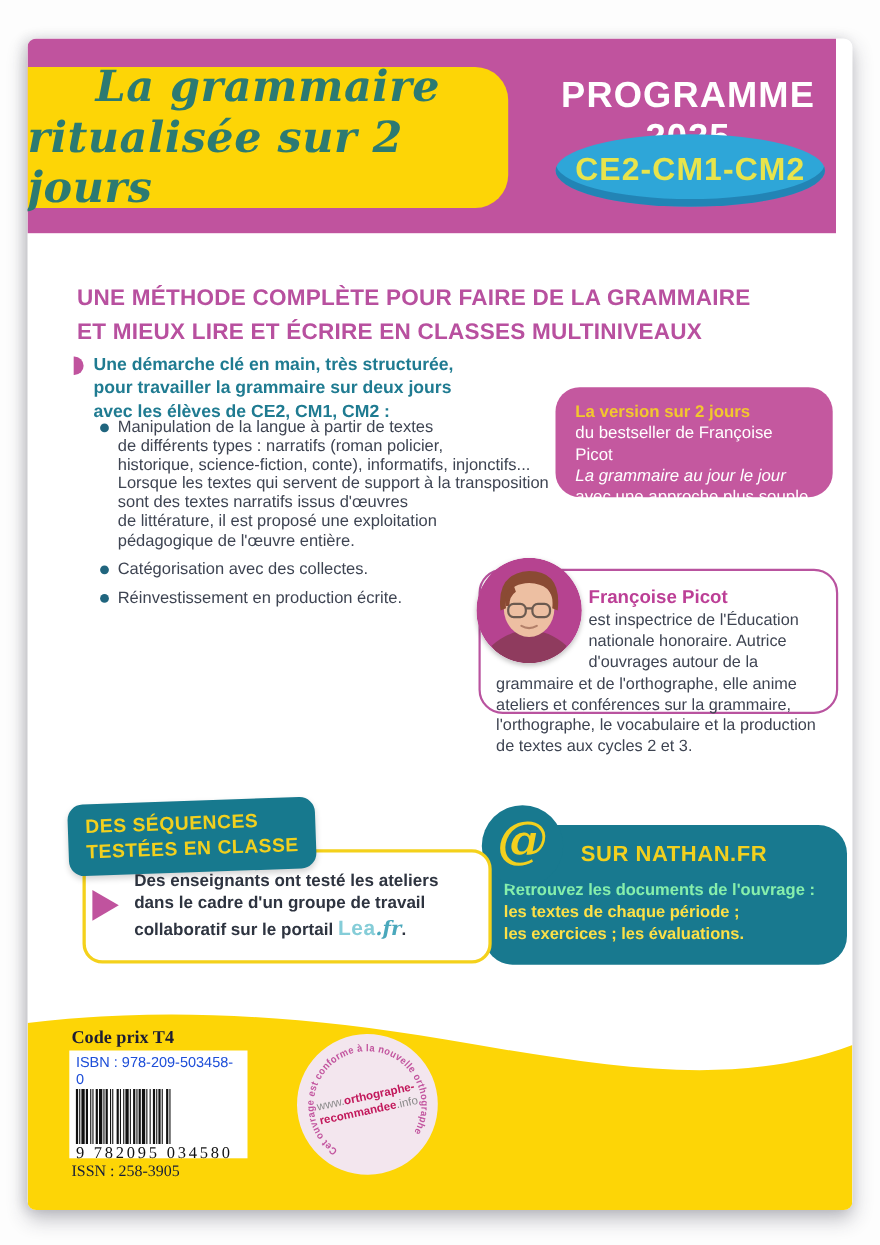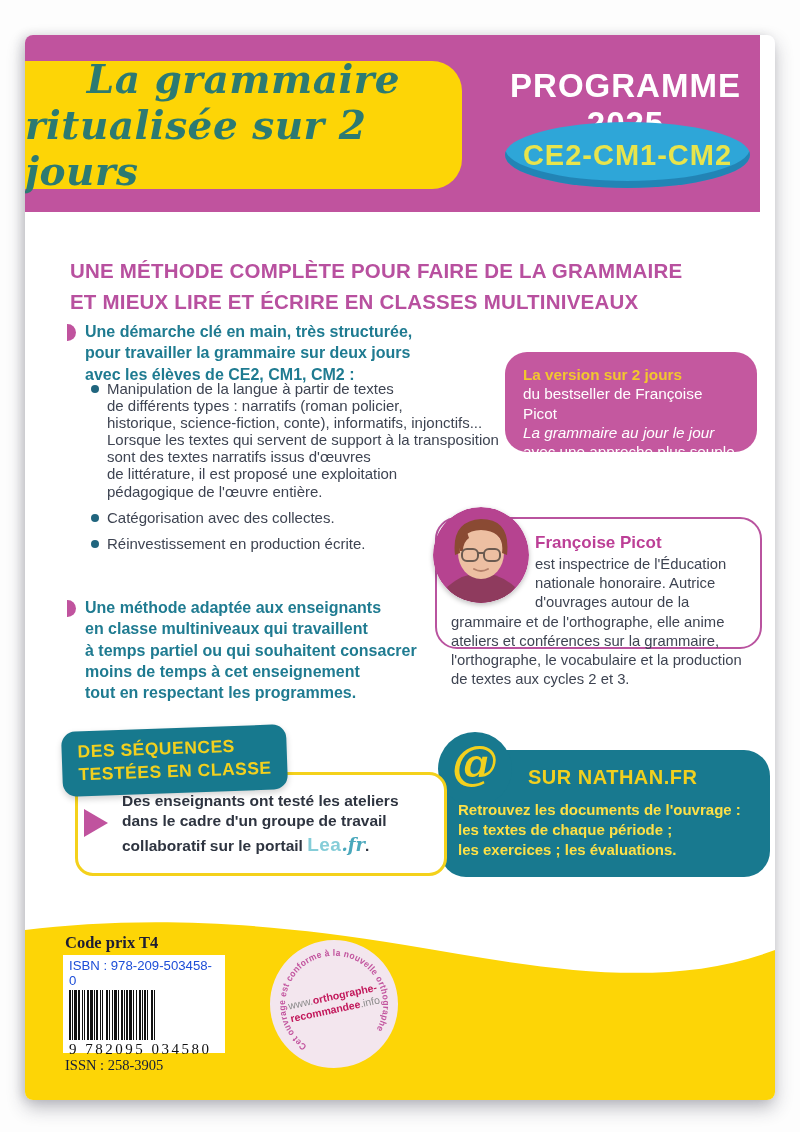--- a/index.html
+++ b/index.html
@@ -57,21 +57,21 @@
   .lea-fr{color:#4aa8bc;font-family:"DejaVu Serif",serif;font-style:italic;font-size:18px;font-weight:700;}
   .badge{position:absolute;left:37px;top:693px;background:#17798e;border-radius:14px;padding:9px 16px 10px 16px;
     transform:rotate(-2deg);z-index:2;box-shadow:0 3px 6px rgba(0,0,0,.18);}
   .badge div{color:#f2d01e;font-weight:800;font-size:17.5px;letter-spacing:.5px;line-height:1.3;}
   
   .nathan-box{position:absolute;left:415px;top:715px;width:330px;height:127px;background:#18798f;border-radius:26px;}
   .nathan-bump{position:absolute;left:-2px;top:-18px;width:74px;height:74px;border-radius:50%;background:#18798f;}
   .at-sign{position:absolute;left:12px;top:-14px;color:#f2d01e;font-family:"DejaVu Serif",serif;
     font-style:italic;font-weight:700;font-size:46px;}
   .nathan-title{margin:16px 0 0 88px;color:#f2d01e;font-weight:800;font-size:20px;letter-spacing:.5px;}
-  .nathan-lead{margin:12px 0 0 18px;color:#fde047;font-weight:800;font-size:15px;}
+  .nathan-lead{margin:12px 0 0 18px;color:#86efac;font-weight:800;font-size:15px;}
   .nathan-body{margin:2px 0 0 18px;color:#fde047;font-weight:600;font-size:15px;line-height:1.35;white-space:pre-line;}
   
   .wave{position:absolute;left:0;top:880px;width:750px;height:185px;}
   .code-prix{position:absolute;left:40px;top:898px;font-family:"Liberation Serif",serif;
     font-weight:700;font-size:16.5px;color:#1d1d33;}
   .barcode-box{position:absolute;left:38px;top:920px;width:162px;height:98px;background:#ffffff;
     padding:3px 6px;box-sizing:border-box;}
   .isbn{font-family:Liberation Sans, sans-serif;font-size:13.2px;color:#1d4ed8;}
   .bars{display:flex;align-items:flex-start;height:50px;margin-top:2px;}
   .bars i{display:block;height:50px;}
@@ -122,28 +122,20 @@
       <div class="sub-item">
         <div class="sub-dot"></div>
         <div class="sub-text">Catégorisation avec des collectes.</div>
       </div>
       <div class="sub-item">
         <div class="sub-dot"></div>
         <div class="sub-text">Réinvestissement en production écrite.</div>
       </div>
     </div>
 
-    <div class="point p2">
-      <div class="point-marker"></div>
-      <div class="point-text">Une méthode adaptée aux enseignants
-en classe multiniveaux qui travaillent
-à temps partiel ou qui souhaitent consacrer
-moins de temps à cet enseignement
-tout en respectant les programmes.</div>
-    </div>
 
     <div class="version-box">
       <span class="vb-title">La version sur 2 jours</span><br>
       <span>du bestseller de Françoise Picot</span><br>
       <span class="vb-italic">La grammaire au jour le jour</span><br>
       <span class="vb-rest">avec une approche plus souple,
 un plan de travail simplifié,
 de nouveaux textes.</span>
     </div>
 

